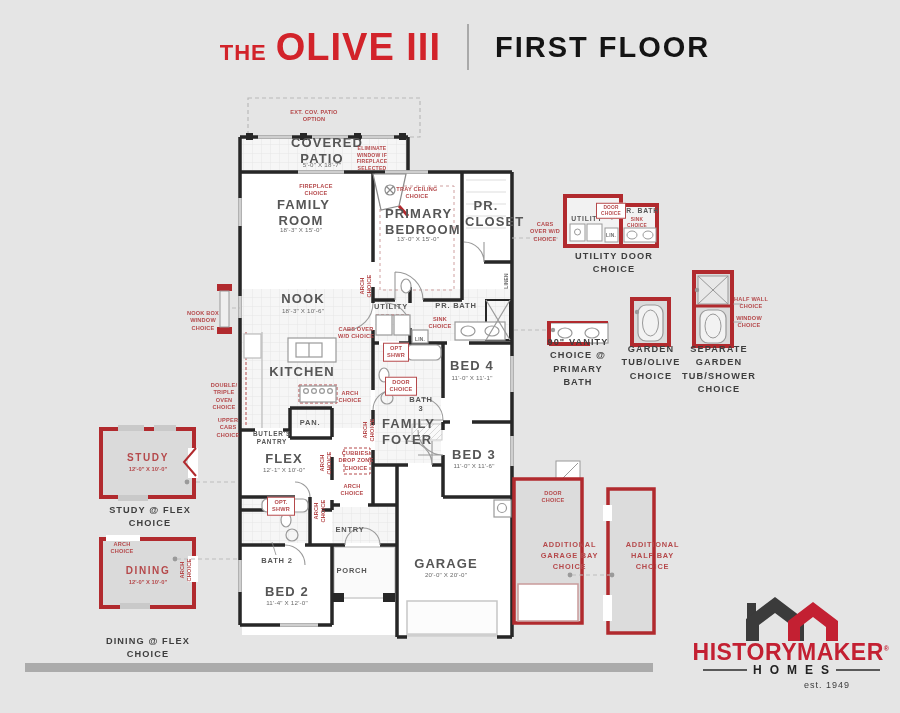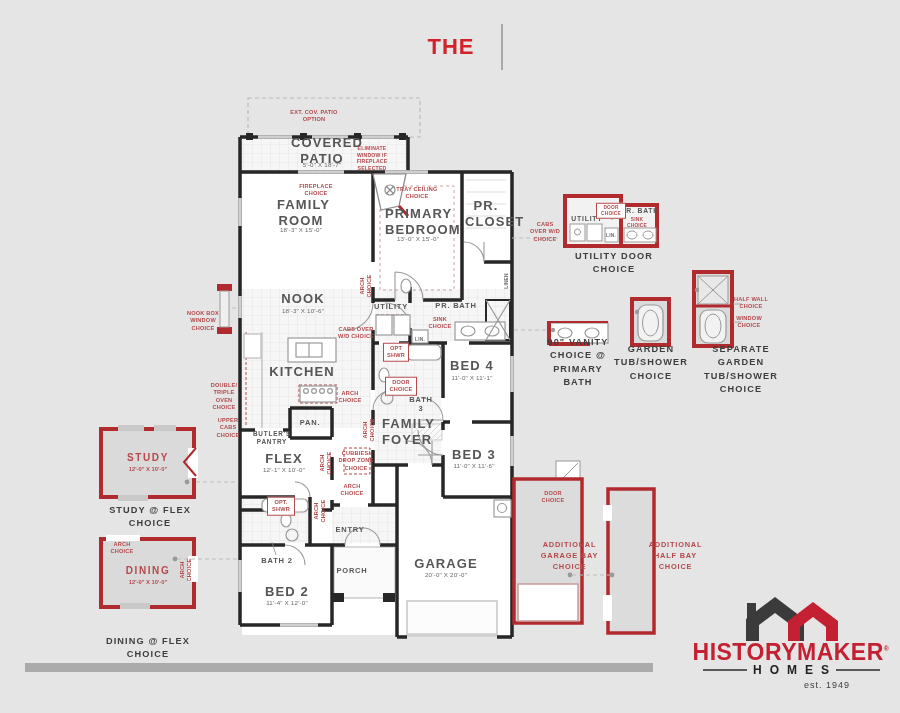--- a/index.html
+++ b/index.html
@@ -36,22 +36,24 @@
   .est{position:absolute;transform:translate(-50%,-50%);font-size:9px;color:#3c3c3c;letter-spacing:1px;margin-left:36px;}
 </style>
 </head>
 <body>
 
 <div id="canvas">
 
   <div class="hdr">
     <div class="ttl">
       <span class="pre">THE</span>
+      <span class="name">OLIVE III</span>
     </div>
     <div class="div"></div>
+    <div class="floor">FIRST FLOOR</div>
   </div>
 
   <svg width="900" height="713" viewBox="0 0 900 713">
     <defs>
       <pattern id="grid" width="9" height="9" patternUnits="userSpaceOnUse">
         <rect width="9" height="9" fill="#f6f6f6"></rect>
         <path d="M9 0H0V9" fill="none" stroke="#e6e6e6" stroke-width="1"></path>
       </pattern>
       <pattern id="hatch" width="6" height="6" patternUnits="userSpaceOnUse">
         <rect width="6" height="6" fill="#fafafa"></rect>
@@ -328,26 +330,26 @@
 
   <div class="lbl red" style="left:545px;top:232px;width:30px">CABS OVER W/D CHOICE</div>
   <div class="lbl room sm" style="left:587px;top:219px;font-size:6.8px">UTILITY</div>
   <div class="lbl room sm" style="left:640px;top:211px;width:44px;font-size:6.8px">PR. BATH</div>
   <div class="lbl red box" style="left:611px;top:211px;width:24px;font-size:4.8px">DOOR CHOICE</div>
   <div class="lbl red" style="left:637px;top:223px;width:24px;font-size:4.8px">SINK CHOICE</div>
   <div class="lbl tiny" style="left:611px;top:236px">LIN.</div>
   <div class="lbl cap" style="left:614px;top:263px;width:110px">UTILITY DOOR CHOICE</div>
 
   <div class="lbl cap" style="left:578px;top:363px;width:80px">90" VANITY CHOICE @ PRIMARY BATH</div>
-  <div class="lbl cap" style="left:651px;top:363px;width:74px">GARDEN TUB/SHOWER CHOICE</div>
-  <div class="lbl cap" style="left:741px;top:370px;width:84px">SEPARATE GARDEN TUB/SHOWER CHOICE</div>
+  <div class="lbl cap" style="left:651px;top:363px;width:74px">GARDEN TUB/OLIVE CHOICE</div>
+  <div class="lbl cap" style="left:719px;top:370px;width:84px">SEPARATE GARDEN TUB/SHOWER CHOICE</div>
   <div class="lbl red" style="left:751px;top:303px;width:44px">HALF WALL CHOICE</div>
   <div class="lbl red" style="left:749px;top:322px;width:40px">WINDOW CHOICE</div>
 
   <div class="lbl red" style="left:553px;top:497px;width:30px">DOOR CHOICE</div>
   <div class="lbl red big" style="left:548px;top:556px;width:66px">ADDITIONAL GARAGE BAY CHOICE</div>
-  <div class="lbl red big" style="left:654px;top:556px;width:58px">ADDITIONAL HALF BAY CHOICE</div>
+  <div class="lbl red big" style="left:631px;top:556px;width:58px">ADDITIONAL HALF BAY CHOICE</div>
 
   <div class="brand" style="left:791px;top:652px"><span>HISTORYMAKER</span><sup>®</sup></div>
   <div class="homes" style="left:791px;top:670px">HOMES</div>
   <div class="est" style="left:791px;top:685px">est. 1949</div>
 
 </div>
 
 </body></html>

